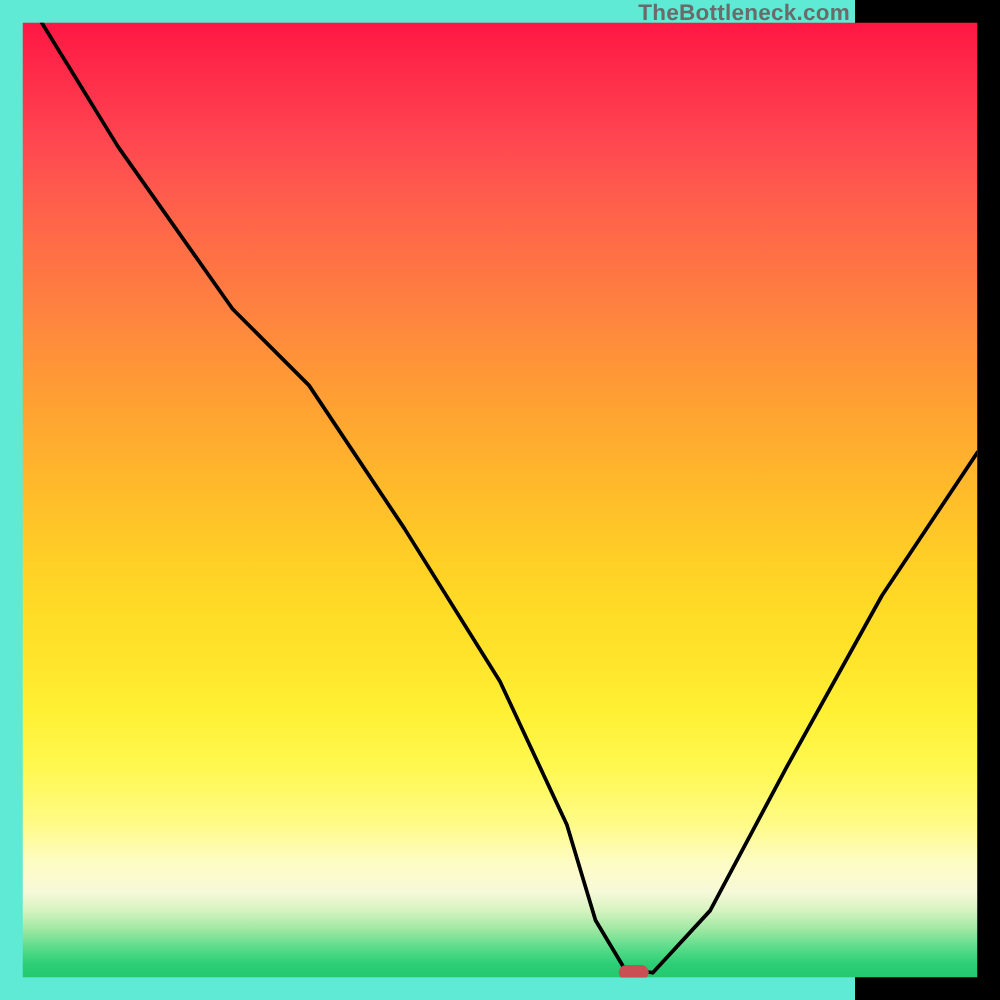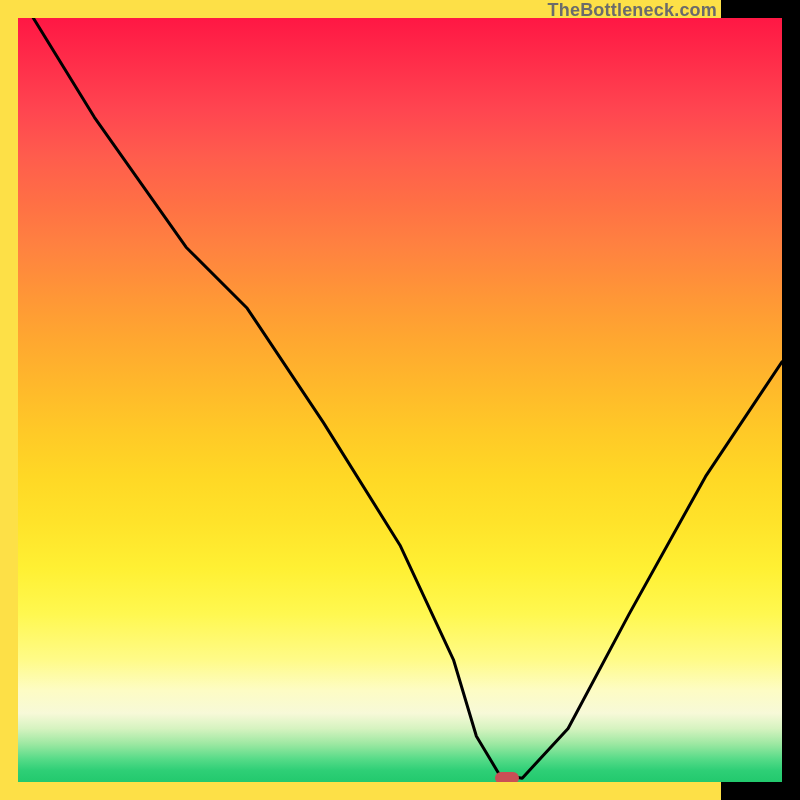--- a/index.html
+++ b/index.html
@@ -7,22 +7,21 @@
     padding: 0;
     width: 800px;
     height: 800px;
     background: #000;
     overflow: hidden;
   }
   .chart-container {
     position: relative;
     width: 684px;
     height: 800px;
-    background: #fde047;
-    padding-left: 37px;
+    background: #5eead4;
   }
   .plot-area {
     position: absolute;
     left: 18px;
     top: 18px;
     width: 764px;
     height: 764px;
     overflow: hidden;
   }
   .gradient-bg {

